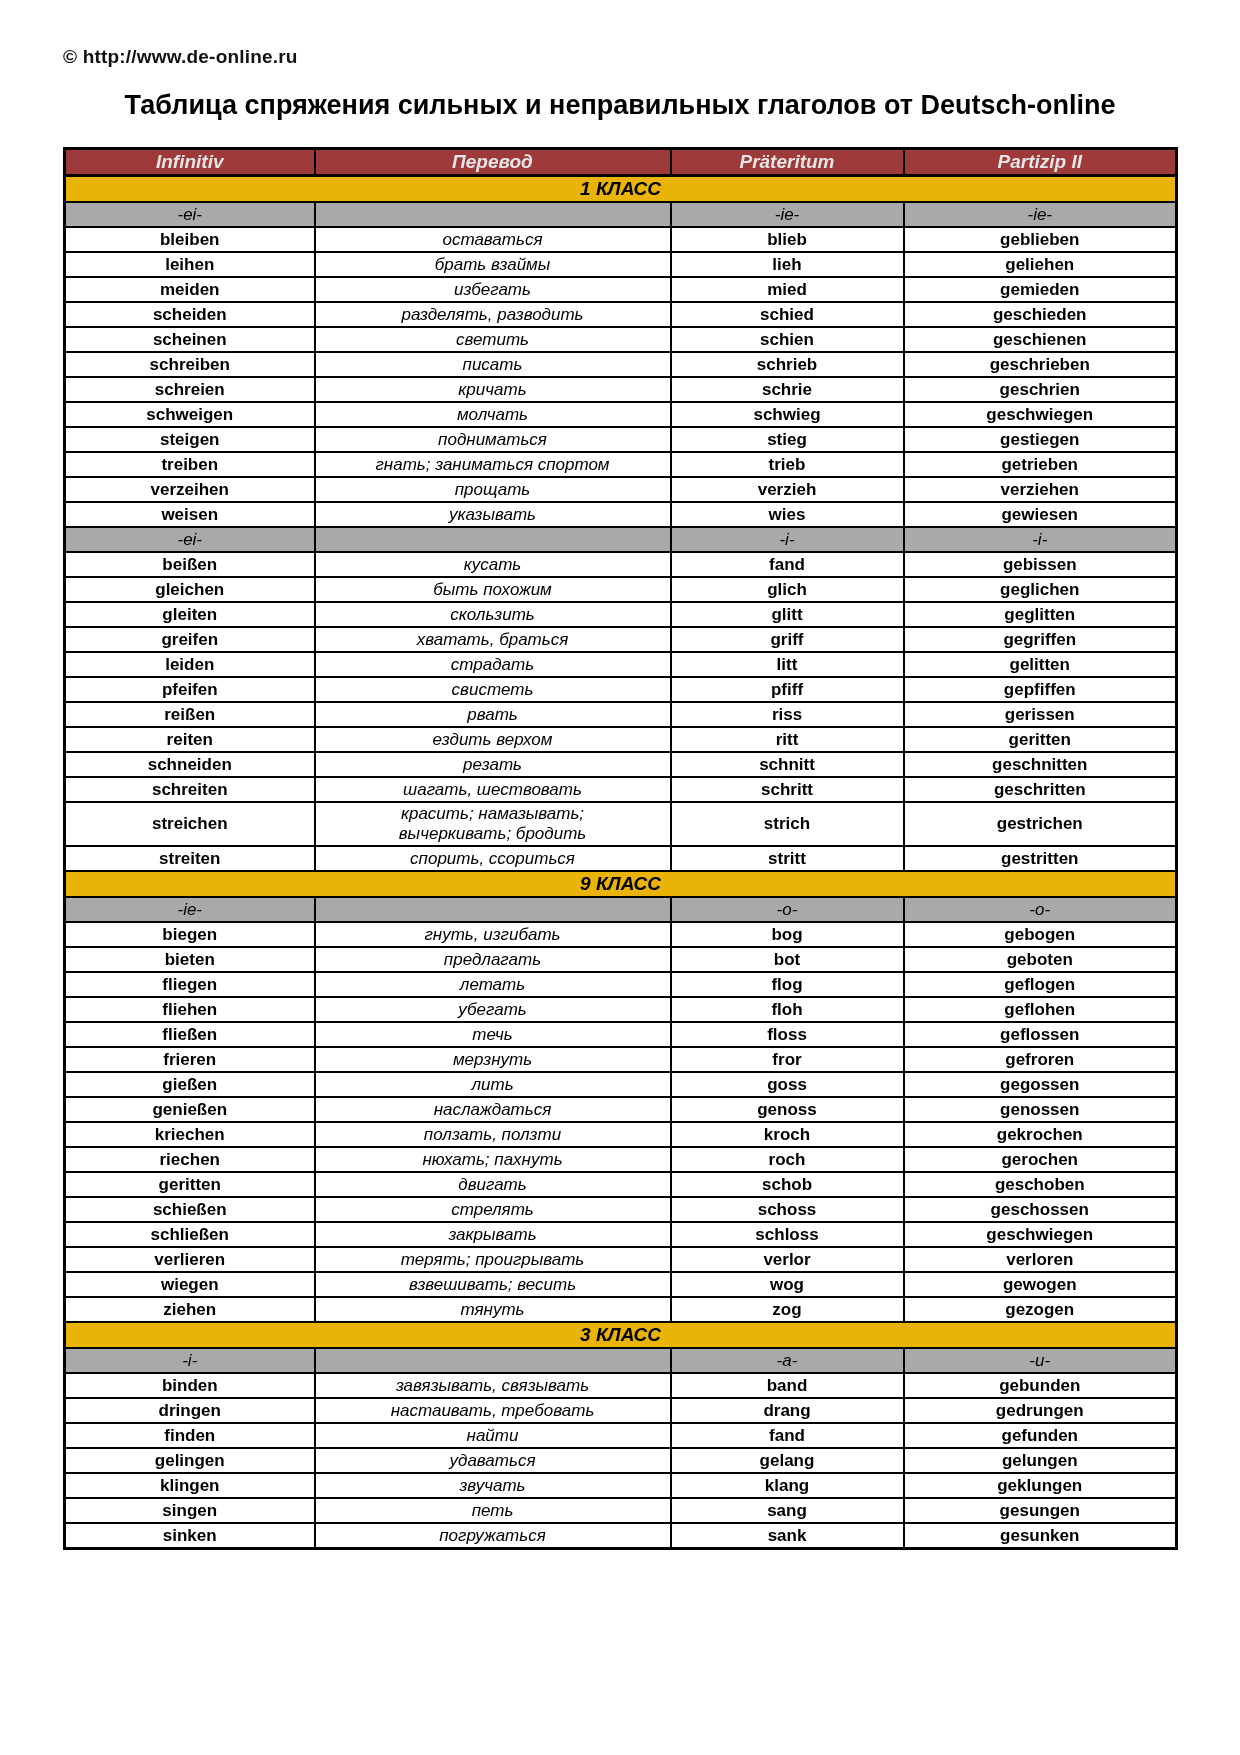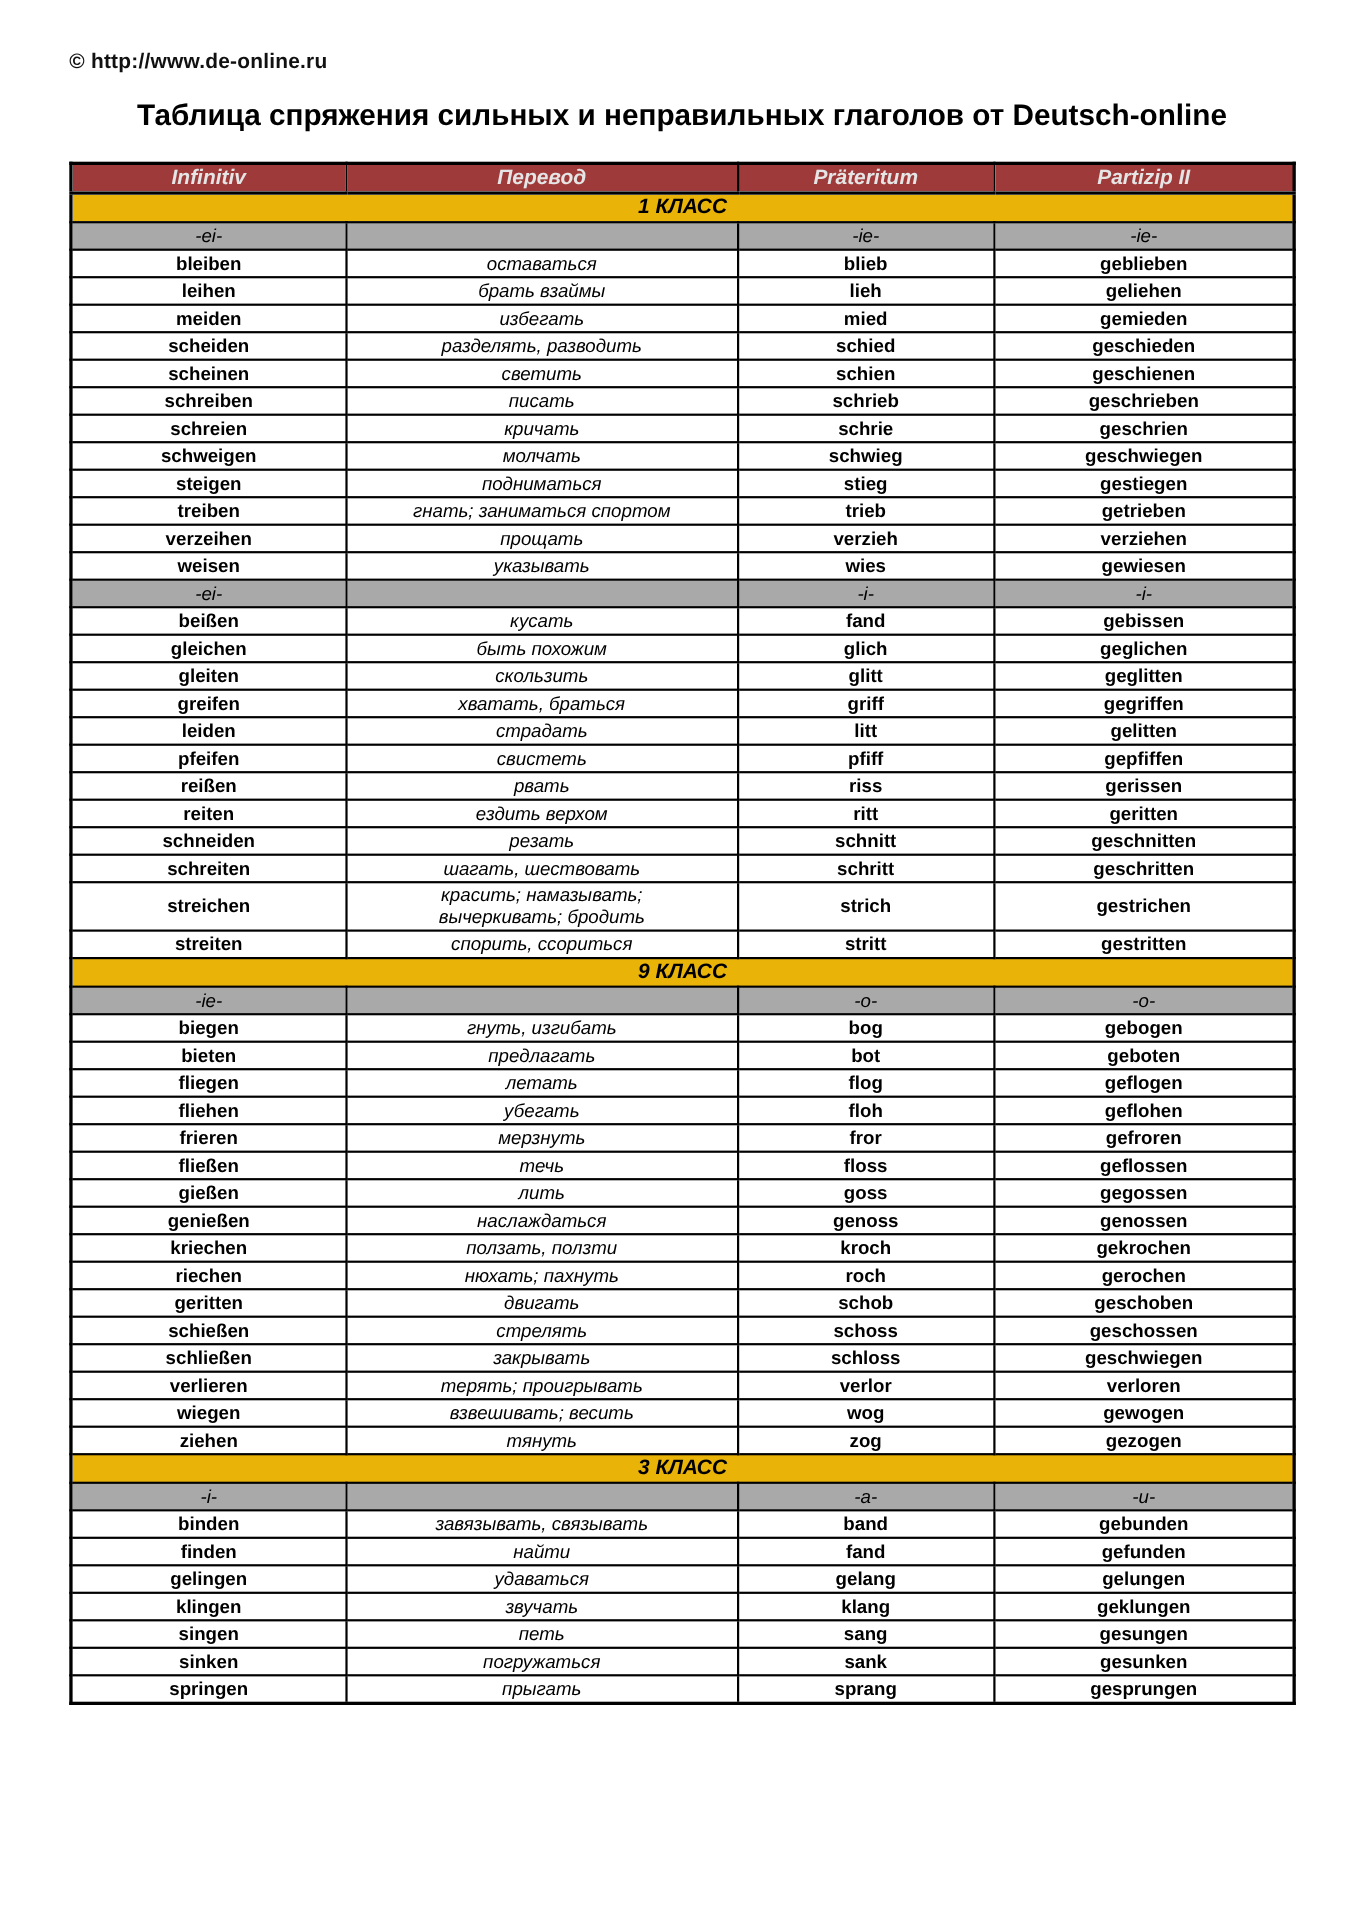--- a/index.html
+++ b/index.html
@@ -299,32 +299,32 @@
           <td class="c-pra">flog</td>
           <td class="c-par">geflogen</td>
         </tr>
         <tr class="verb-row">
           <td class="c-inf">fliehen</td>
           <td class="c-tr">убегать</td>
           <td class="c-pra">floh</td>
           <td class="c-par">geflohen</td>
         </tr>
         <tr class="verb-row">
+          <td class="c-inf">fließen</td>
+          <td class="c-tr">течь</td>
+          <td class="c-pra">floss</td>
+          <td class="c-par">geflossen</td>
+        </tr>
+        <tr class="verb-row">
           <td class="c-inf">frieren</td>
           <td class="c-tr">мерзнуть</td>
           <td class="c-pra">fror</td>
           <td class="c-par">gefroren</td>
         </tr>
         <tr class="verb-row">
-          <td class="c-inf">fließen</td>
-          <td class="c-tr">течь</td>
-          <td class="c-pra">floss</td>
-          <td class="c-par">geflossen</td>
-        </tr>
-        <tr class="verb-row">
           <td class="c-inf">gießen</td>
           <td class="c-tr">лить</td>
           <td class="c-pra">goss</td>
           <td class="c-par">gegossen</td>
         </tr>
         <tr class="verb-row">
           <td class="c-inf">genießen</td>
           <td class="c-tr">наслаждаться</td>
           <td class="c-pra">genoss</td>
           <td class="c-par">genossen</td>
@@ -386,20 +386,26 @@
           <td class="vowel-cell">-a-</td>
           <td class="vowel-cell">-u-</td>
         </tr>
         <tr class="verb-row">
           <td class="c-inf">binden</td>
           <td class="c-tr">завязывать, связывать</td>
           <td class="c-pra">band</td>
           <td class="c-par">gebunden</td>
         </tr>
         <tr class="verb-row">
+          <td class="c-inf">dringen</td>
+          <td class="c-tr">настаивать, требовать</td>
+          <td class="c-pra">drang</td>
+          <td class="c-par">gedrungen</td>
+        </tr>
+        <tr class="verb-row">
           <td class="c-inf">finden</td>
           <td class="c-tr">найти</td>
           <td class="c-pra">fand</td>
           <td class="c-par">gefunden</td>
         </tr>
         <tr class="verb-row">
           <td class="c-inf">gelingen</td>
           <td class="c-tr">удаваться</td>
           <td class="c-pra">gelang</td>
           <td class="c-par">gelungen</td>
@@ -414,22 +420,16 @@
           <td class="c-inf">singen</td>
           <td class="c-tr">петь</td>
           <td class="c-pra">sang</td>
           <td class="c-par">gesungen</td>
         </tr>
         <tr class="verb-row">
           <td class="c-inf">sinken</td>
           <td class="c-tr">погружаться</td>
           <td class="c-pra">sank</td>
           <td class="c-par">gesunken</td>
-        </tr>
-        <tr class="verb-row">
-          <td class="c-inf">springen</td>
-          <td class="c-tr">прыгать</td>
-          <td class="c-pra">sprang</td>
-          <td class="c-par">gesprungen</td>
         </tr>
       </tbody>
   </table>
 </div>
 
 </body></html>

